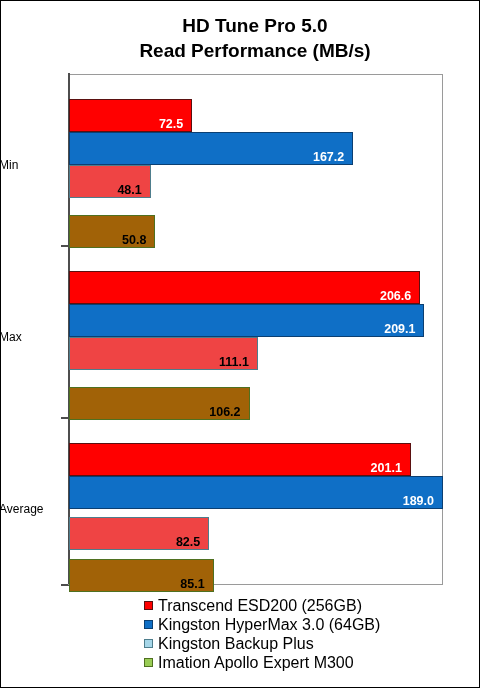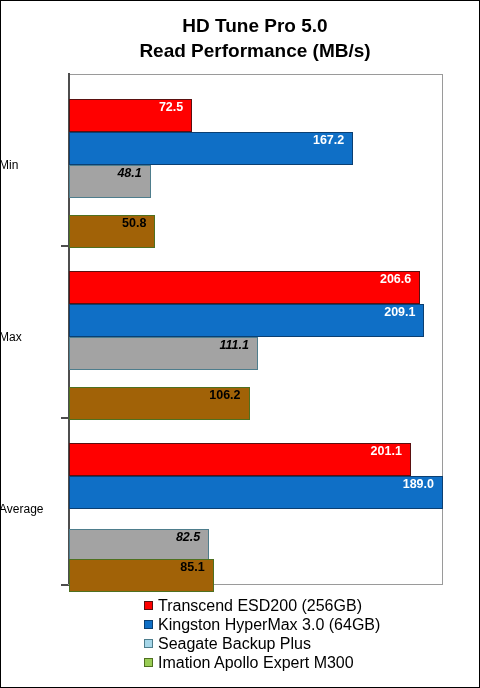--- a/index.html
+++ b/index.html
@@ -83,32 +83,32 @@
     line-height: 14px;
   }
 
   
   .bar {
     position: absolute;
     left: 68px;
     height: 33px;
     border: 1px solid #3f3f3f;
     display: flex;
-    align-items: flex-start;
+    align-items: flex-end;
     justify-content: flex-end;
   }
   .bar .bar-value {
     font-size: 12.5px;
     font-weight: bold;
     padding-right: 8px;
     white-space: nowrap;
   }
   .bar.s0 { background: #ff0000; border-color: #5a1010; }
   .bar.s1 { background: #0f6fc6; border-color: #0b3f72; }
-  .bar.s2 { background: #a3a3a3; border-color: #4e7d8c; font-style: italic; }
+  .bar.s2 { background: #ef4444; border-color: #4e7d8c; }
   .bar.s3 { background: #a16207; border-color: #4f7020; margin-top: 17px; }
   .bar.s0 .bar-value, .bar.s1 .bar-value { color: #ffffff; }
   .bar.s2 .bar-value, .bar.s3 .bar-value { color: #000000; }
 
   
   #legend {
     position: absolute;
     left: 143px;
     top: 596px;
     width: 230px;
@@ -178,42 +178,42 @@
         <span class="bar-value">106.2</span>
       </div>
       <div class="cat-label" style="top: 329px;">Max</div>
       <div class="axis-tick" style="top: 416px;"></div>
       <div class="bar s0" style="top: 442px; width: 341.87px; padding-left: 46px;">
         <span class="bar-value">201.1</span>
       </div>
       <div class="bar s1" style="top: 475px; width: 374px;">
         <span class="bar-value">189.0</span>
       </div>
-      <div class="bar s2" style="top: 528px; width: 140.25px;">
+      <div class="bar s2" style="top: 516px; width: 140.25px;">
         <span class="bar-value">82.5</span>
       </div>
       <div class="bar s3" style="top: 541px; width: 144.67px;">
         <span class="bar-value">85.1</span>
       </div>
       <div class="cat-label" style="top: 501px;">Average</div>
       <div class="axis-tick" style="top: 583px;"></div>
     </div>
 
   <div id="legend">
       <div class="legend-item">
         <span class="legend-swatch s0"></span>
         <span class="legend-label">Transcend ESD200 (256GB)</span>
       </div>
       <div class="legend-item">
         <span class="legend-swatch s1"></span>
         <span class="legend-label">Kingston HyperMax 3.0 (64GB)</span>
       </div>
       <div class="legend-item">
         <span class="legend-swatch s2"></span>
-        <span class="legend-label">Seagate Backup Plus</span>
+        <span class="legend-label">Kingston Backup Plus</span>
       </div>
       <div class="legend-item">
         <span class="legend-swatch s3"></span>
         <span class="legend-label">Imation Apollo Expert M300</span>
       </div>
     </div>
 
 </div>
 
 </body></html>

